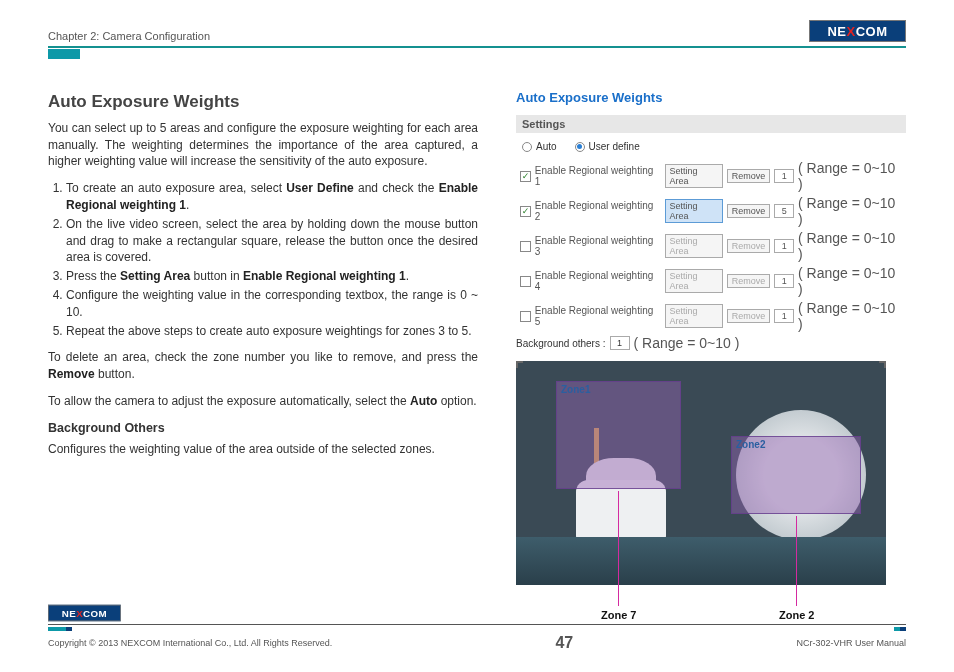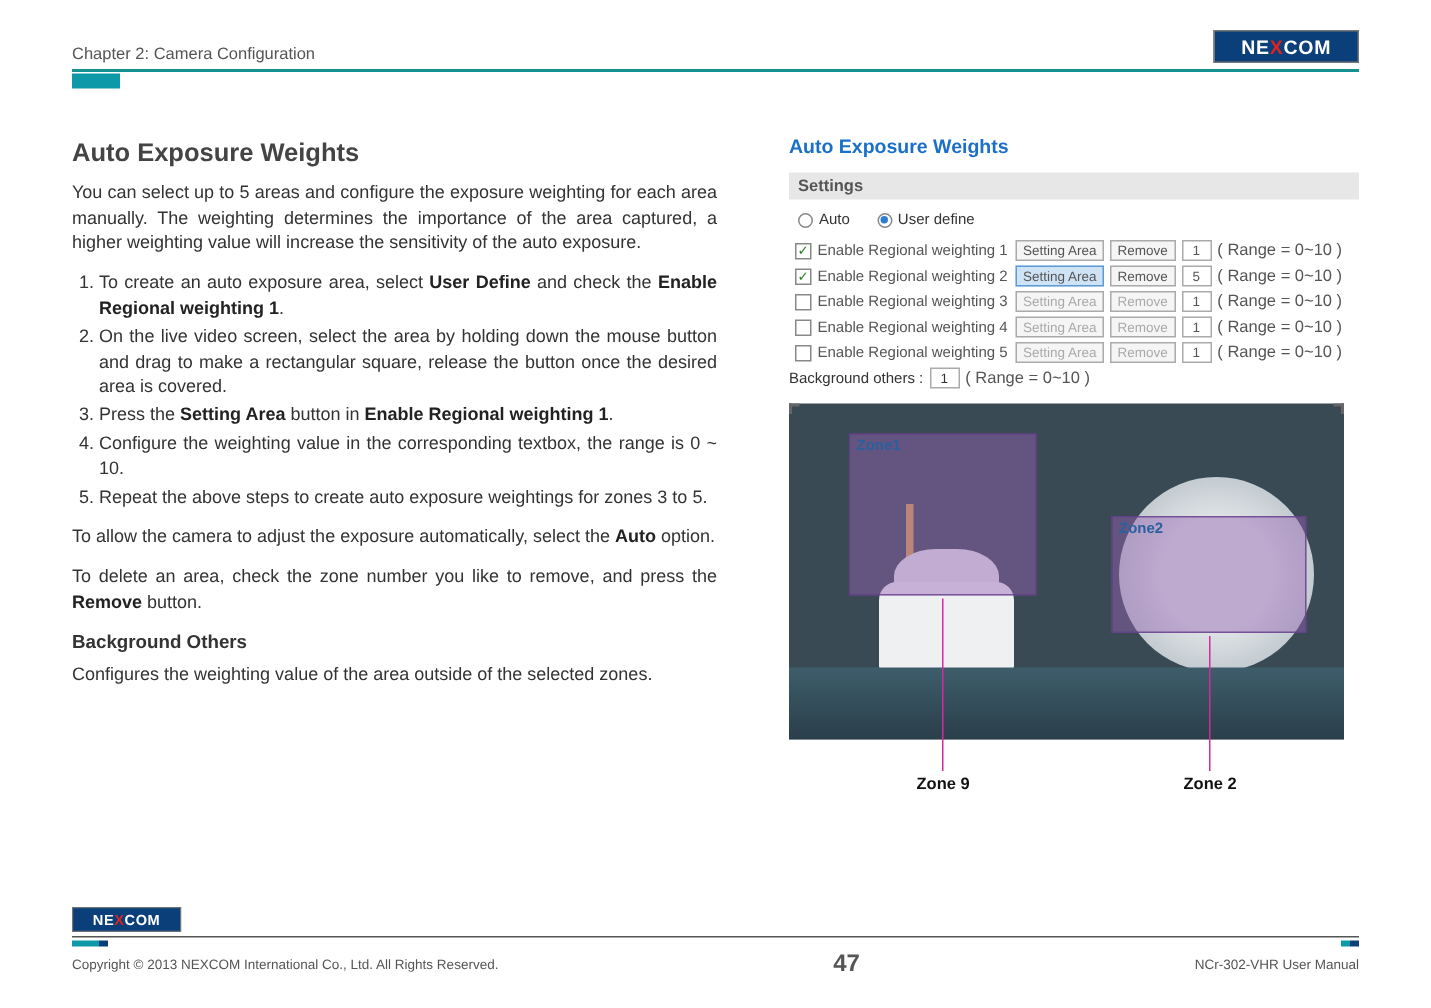--- a/index.html
+++ b/index.html
@@ -35,21 +35,21 @@
   }
   .tab {
     position: absolute;
     top: 49px; left: 48px;
     width: 32px; height: 10px;
     background: #0d99a8;
   }
   .content {
     position: absolute;
     top: 90px; left: 48px; right: 48px; bottom: 60px;
-    display: flex; gap: 48px;
+    display: flex; gap: 38px;
   }
   .left { width: 430px; font-size: 12px; color: #333; line-height: 1.4;}
   .left h1 { font-size: 17px; font-weight: bold; color: #444; margin-bottom: 6px;}
   .left p { margin-bottom: 10px; text-align: justify; }
   .left ol { margin-left: 18px; margin-bottom: 10px; }
   .left ol li { margin-bottom: 2px; text-align: justify;}
   .left .sub { font-weight: bold; font-size: 12.5px; margin-top:8px; margin-bottom:4px;}
   .right { flex: 1; position: relative; font-size: 10px;}
   .panel-title { color: #1a6fc9; font-weight: bold; font-size: 13px; margin-bottom: 10px;}
   .settings-bar { background: #e7e7e7; font-weight: bold; font-size: 11px; padding: 3px 6px; color:#555;}
@@ -59,21 +59,21 @@
   .radio-dot.sel::after { content:""; width:5px;height:5px;border-radius:50%; background:#2a7fd4;}
   .rows { padding: 0 4px;}
   .row { display:flex; align-items:center; gap:4px; margin-bottom:3px; font-size:10px; color:#555;}
   .cb { width:11px;height:11px;border:1px solid #888; display:flex;align-items:center;justify-content:center;background:#fff;}
   .cb.on::after { content:"✓"; font-size:9px;color:#2a7f2a; line-height:1;}
   .lbl { width:128px;}
   .btn { border:1px solid #aaa; background:#f5f5f5; padding:1px 4px; font-size:9px; color:#555;}
   .btn.active { background:#cfe3f7; border-color:#5c9bd6;}
   .btn.disabled { color:#aaa; }
   .val { width:20px; text-align:center; border:1px solid #aaa; background:#fff; font-size:9px; padding:1px 0;}
-  .rng { color:#555; font-size:11px;}
+  .rng { color:#555; font-size:14px;}
   .bg-row { display:flex; align-items:center; gap:4px; justify-content:flex-start; margin-top:2px; font-size:10px; padding-right:4px;}
   .preview { margin-top:10px; width:370px; height:224px; background:#3a4a55; position:relative; overflow:hidden;}
   .desk { position:absolute; bottom:0; left:0; right:0; height:48px; background:linear-gradient(#3e5d6b,#2a3f4a);}
   .holder { position:absolute; bottom:45px; left:60px; width:90px; height:82px;}
   .holder-body { position:absolute; bottom:0;left:0;right:0;height:60px;background:#eef0f2;border-radius:12px 12px 4px 4px;}
   .holder-top { position:absolute; top:0;left:10px;right:10px;height:30px;background:#e6e8ea;border-radius:40% 40% 0 0 / 60% 60% 0 0;}
   .pencil { position:absolute; top:-30px;left:18px;width:5px;height:40px;background:#d6a24a;}
   .speaker { position:absolute; bottom:45px;right:20px;width:130px;height:130px;border-radius:50%;background:radial-gradient(circle,#dfe3e6 40%,#c4ccd1 70%,#b0b8bd 100%);}
   .zone { position:absolute; background:rgba(150,100,180,0.45); border:1px solid rgba(100,60,140,0.8);}
   .zone-lbl { position:absolute; top:2px; left:4px; color:#2a5fa0; font-size:10px; font-weight:bold;}
@@ -122,24 +122,24 @@
         <span>To create an auto exposure area, select </span><b>User Define</b><span> and check the </span><b>Enable Regional weighting 1</b><span>.</span>
       </li>
       <li>On the live video screen, select the area by holding down the mouse button and drag to make a rectangular square, release the button once the desired area is covered.</li>
       <li>
         <span>Press the </span><b>Setting Area</b><span> button in </span><b>Enable Regional weighting 1</b><span>.</span>
       </li>
       <li>Configure the weighting value in the corresponding textbox, the range is 0 ~ 10.</li>
       <li>Repeat the above steps to create auto exposure weightings for zones 3 to 5.</li>
     </ol>
     <p>
-      <span>To allow the camera to adjust the exposure automatically, select the </span><b>Auto</b><span> option.</span>
+      <span>To delete an area, check the zone number you like to remove, and press the </span><b>Remove</b><span> button.</span>
     </p>
     <p>
-      <span>To delete an area, check the zone number you like to remove, and press the </span><b>Remove</b><span> button.</span>
+      <span>To allow the camera to adjust the exposure automatically, select the </span><b>Auto</b><span> option.</span>
     </p>
     <div class="sub">Background Others</div>
     <p>Configures the weighting value of the area outside of the selected zones.</p>
   </div>
 
   <div class="right">
     <div class="panel-title">Auto Exposure Weights</div>
     <div class="settings-bar">Settings</div>
     <div class="radio-row">
       <div class="radio">
@@ -212,21 +212,21 @@
           <div class="zone-lbl">Zone1</div>
         </div>
         <div class="zone" style="top:75px;left:215px;width:130px;height:78px;">
           <div class="zone-lbl">Zone2</div>
         </div>
       </div>
       <div class="corner tl"></div>
       <div class="corner tr"></div>
       <div class="callout" style="left:102px; top:130px; height:115px;"></div>
       <div class="callout" style="left:280px; top:155px; height:90px;"></div>
-      <div class="zone-text" style="left:85px; top:248px;">Zone 9</div>
+      <div class="zone-text" style="left:85px; top:248px;">Zone 7</div>
       <div class="zone-text" style="left:263px; top:248px;">Zone 2</div>
     </div>
   </div>
 </div>
 
 <div class="footer">
   <div class="foot-logo logo-box">
     <span>NE</span>
       <span class="x">X</span>
       <span>COM</span>

